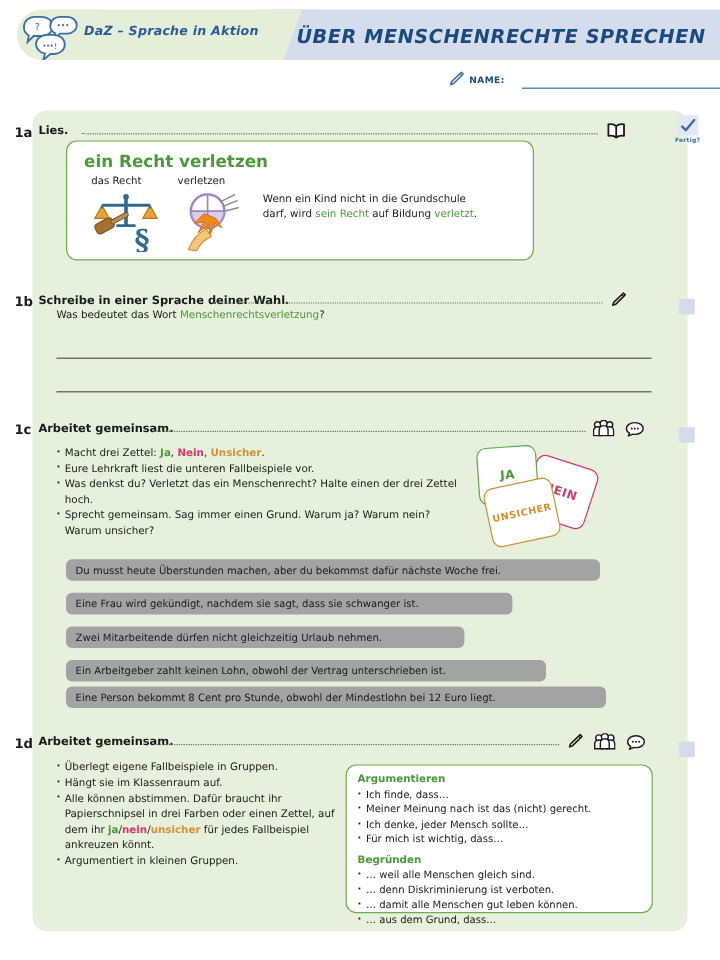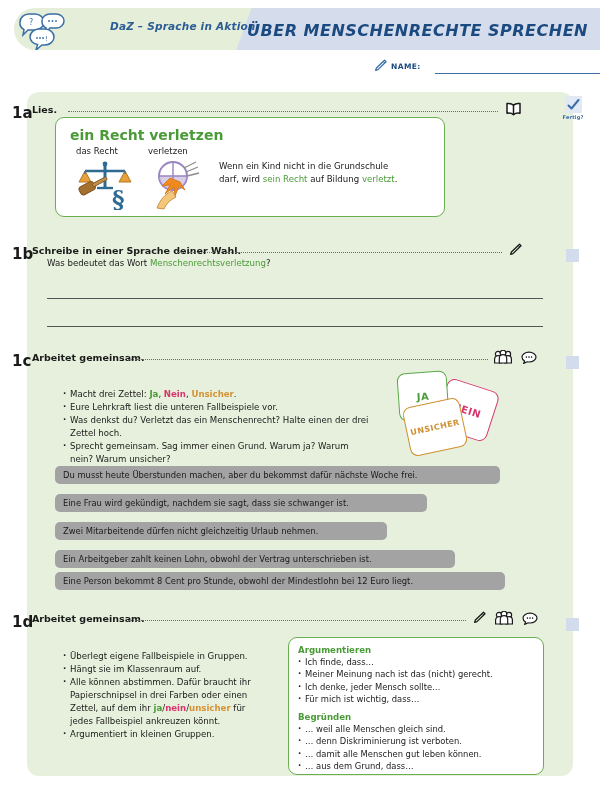--- a/index.html
+++ b/index.html
@@ -43,21 +43,21 @@
   .logo-wrap {
     position:absolute; left:16px; top:2px; width:52px; height:40px;
     z-index:5;
   }
   .hdr-title {
     position:absolute; left:70px; top:12px;
     font-size:10.5px; font-weight:bold; font-style:italic;
     color:#2b5c96; letter-spacing:.2px;
     z-index:4;
   }
-  .hdr-title .daz { font-weight:bold;margin-left:40px; }
+  .hdr-title .daz { font-weight:bold; }
   .hdr-right {
     position:absolute; right:12px; top:13px;
     font-size:16px; font-weight:bold; font-style:italic;
     color:#1b4a80; letter-spacing:.5px;
     z-index:4;
   }
 
   
   .name-row { position:absolute; left:373px; top:58px; width:238px; height:18px; }
   .name-pencil { position:absolute; left:0; top:1px; width:14px; height:14px; }
@@ -76,21 +76,21 @@
     width:546px; height:684px;
     background:#e7f0dc;
     border-radius:12px;
   }
 
   
   .task { position:absolute; left:0; width:546px; }
   .task-head { position:relative; height:16px; }
   .task-num {
     position:absolute; left:12px; top:0;
-    font-size:15px; font-weight:bold; color:#1a1a1a;
+    font-size:11px; font-weight:bold; color:#1a1a1a;
   }
   .task-title {
     position:absolute; left:32px; top:0;
     font-size:9.5px; font-weight:bold; color:#1a1a1a;
     white-space:nowrap;
   }
   .dots {
     position:absolute; top:7px; height:1px;
     border-bottom:1.4px dotted #6b6b6b;
   }
@@ -146,21 +146,21 @@
   }
 
   
   .bullets { position:absolute; font-size:8.6px; line-height:1.52; color:#1a1a1a; }
   .bullets li {
     list-style:none; position:relative; padding-left:7px; margin:0;
   }
   .bullets li:before {
     content:"·"; position:absolute; left:0; top:-1px; font-weight:bold;
   }
-  .bullets ul { margin:16px; padding:0; }
+  .bullets ul { margin:0; padding:0; }
   .c-ja { color:#4a9b38; font-weight:bold; }
   .c-nein { color:#d6366b; font-weight:bold; }
   .c-uns { color:#d59234; font-weight:bold; }
 
   
   .cards { position:absolute; left:392px; top:370px; width:130px; height:88px; }
   .card {
     position:absolute; background:#fff; border-radius:8px;
     display:flex; align-items:center; justify-content:center;
     font-weight:bold; letter-spacing:.5px;
@@ -187,21 +187,21 @@
     background:#a3a3a3; border-radius:5px;
     display:flex; align-items:center;
     padding:0 8px;
     font-size:8.4px; color:#1a1a1a;
     white-space:nowrap;
   }
 
   
   .box-1d {
     position:absolute; left:288px; top:637px;
-    width:256px; height:138px;
+    width:256px; height:124px;
     background:#ffffff;
     border:1.4px solid #6aaf4f;
     border-radius:9px;
     padding:7px 9px;
   }
   .help-h {
     font-size:8.6px; font-weight:bold; color:#4a9b38; margin:0 0 1px 0;
   }
   .help-h2 { margin-top:7px; }
   .help-list { font-size:8.4px; line-height:1.46; color:#1a1a1a; }

